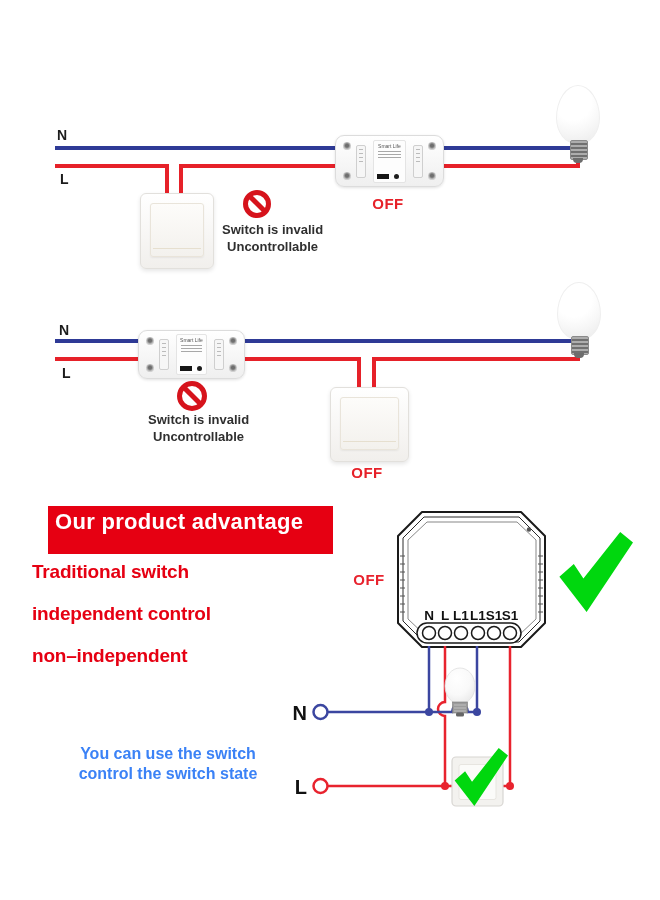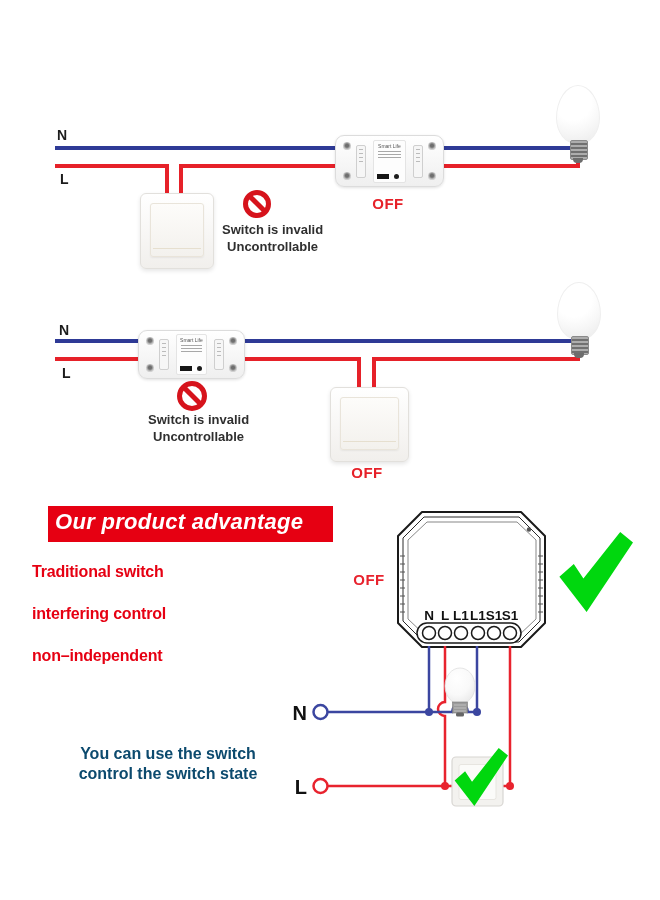--- a/index.html
+++ b/index.html
@@ -43,23 +43,23 @@
   
   .bulb-globe{position:absolute;border-radius:50% 50% 46% 46%/56% 56% 44% 44%;
          background:radial-gradient(circle at 38% 28%,#ffffff 0 38%,#f7f7f7 62%,#e9e9e9 100%);
          border:1px solid #efefef;}
   .bulb-base{position:absolute;background:repeating-linear-gradient(180deg,#adadad 0 2px,#707070 2px 4px);
          border-radius:2px;border:1px solid #8a8a8a;}
   .bulb-nub{position:absolute;background:#6d6d6d;border-radius:0 0 4px 4px;}
   
   .banner{position:absolute;background:#e60012;color:#ffffff;font-weight:bold;font-size:22px;
           line-height:32px;letter-spacing:.3px;padding-left:7px;box-sizing:border-box;}
-  .headline{position:absolute;color:#e60012;font-weight:bold;font-size:16px;line-height:42px;letter-spacing:-.2px;}
+  .headline{position:absolute;color:#e60012;font-weight:bold;font-size:19px;line-height:42px;letter-spacing:-.2px;}
   .headline span{display:block;}
-  .note{position:absolute;color:#0c4a6e;font-weight:bold;font-size:16px;line-height:20px;text-align:center;}
+  .note{position:absolute;color:#3b82f6;font-weight:bold;font-size:16px;line-height:20px;text-align:center;}
   .note span{display:block;}
   svg.overlay{position:absolute;left:0;top:0;pointer-events:none;}
 </style>
 </head>
 <body>
 
 <div class="stage">
 
   <div class="nl-label" style="left:57px;top:127px;">N</div>
   <div class="nl-label" style="left:60px;top:171px;">L</div>
@@ -142,25 +142,25 @@
   <div class="warn" style="left:148px;top:411px;">
     <span>Switch is invalid</span>
     <span>Uncontrollable</span>
   </div>
 
   <div class="switch" style="left:330px;top:387px;width:77px;height:73px;">
     <div class="rocker"></div>
   </div>
   <div class="off-label" style="left:335px;top:464px;width:64px;">OFF</div>
 
-  <div class="banner" style="left:48px;top:506px;width:285px;height:36px;font-style:italic;">Our product advantage</div>
+  <div class="banner" style="left:48px;top:506px;width:285px;height:48px;">Our product advantage</div>
 
   <div class="headline" style="left:32px;top:551px;">
     <span>Traditional switch</span>
-    <span>interfering control</span>
+    <span>independent control</span>
     <span>non–independent</span>
   </div>
 
   <div class="note" style="left:58px;top:744px;width:220px;">
     <span>You can use the switch</span>
     <span>control the switch state</span>
   </div>
 
   <svg class="overlay" width="660" height="900" viewBox="0 0 660 900">
     <defs>

